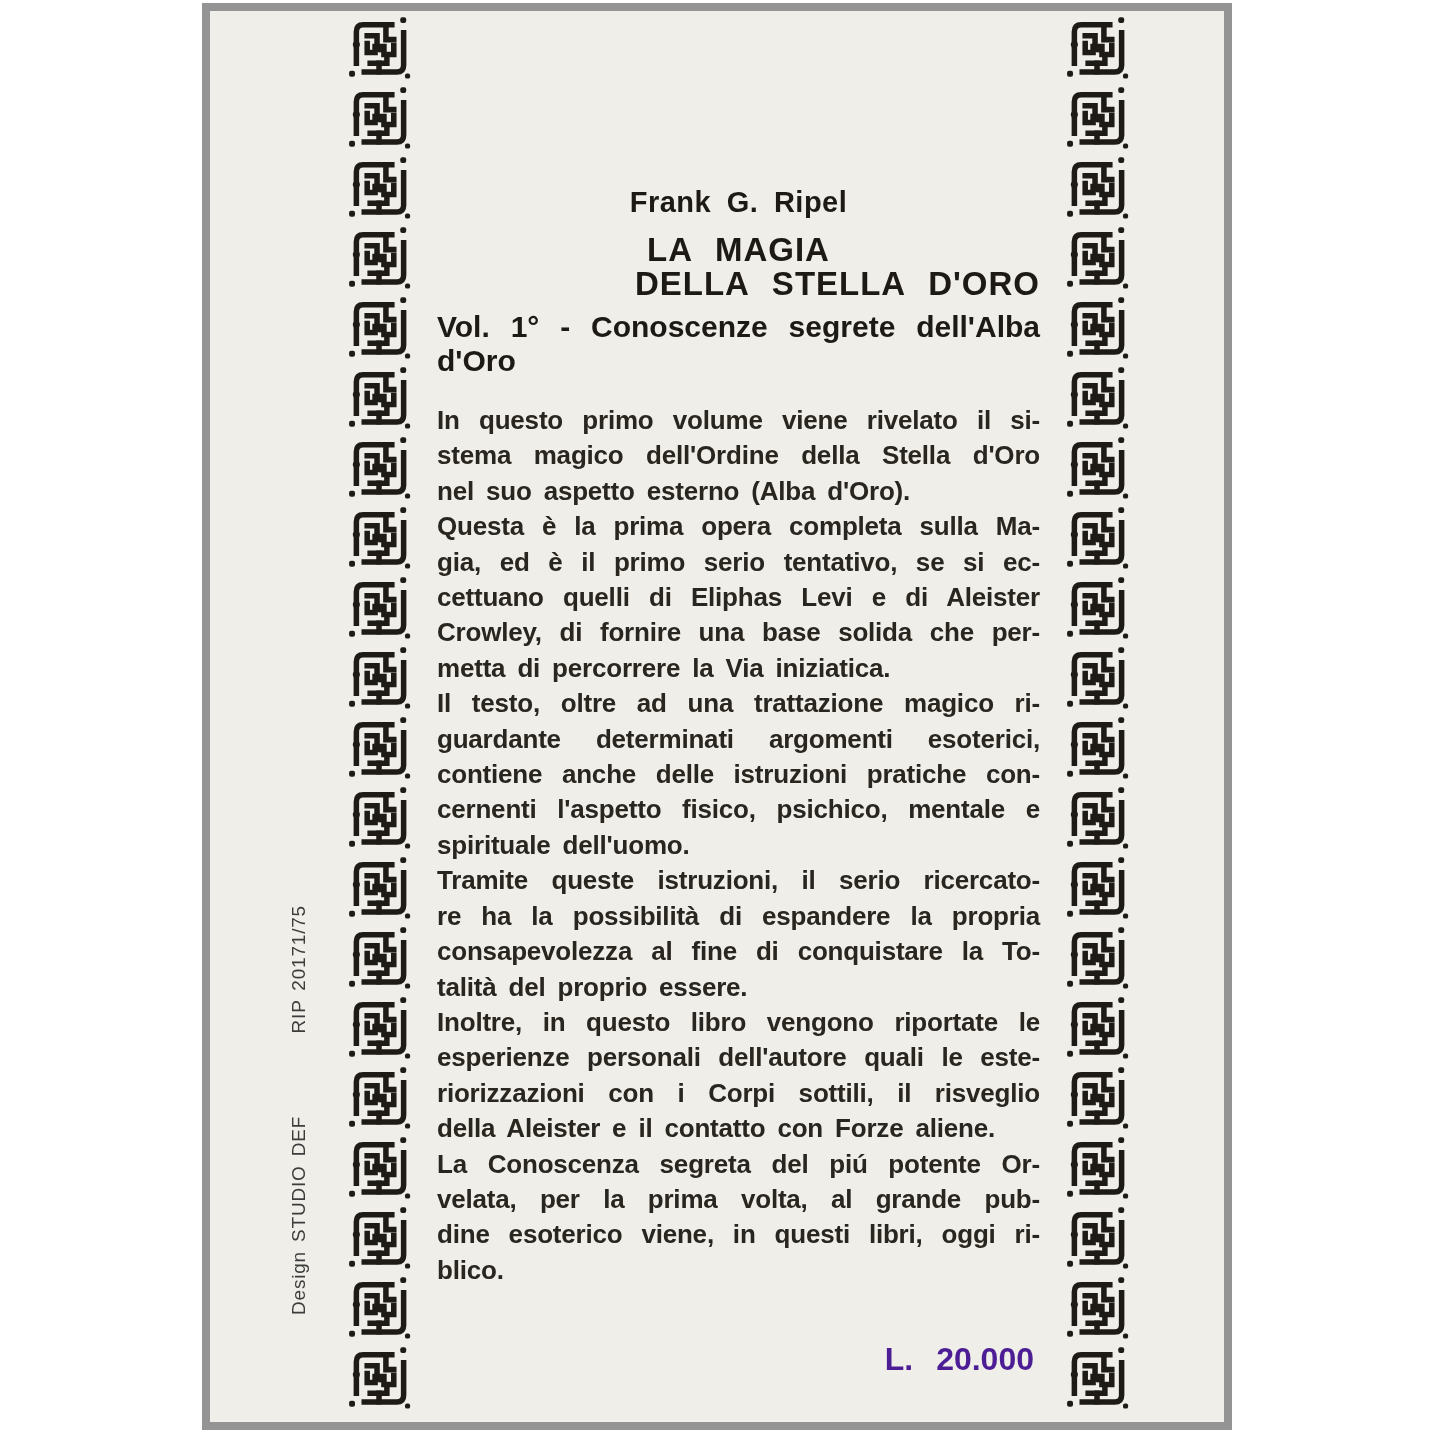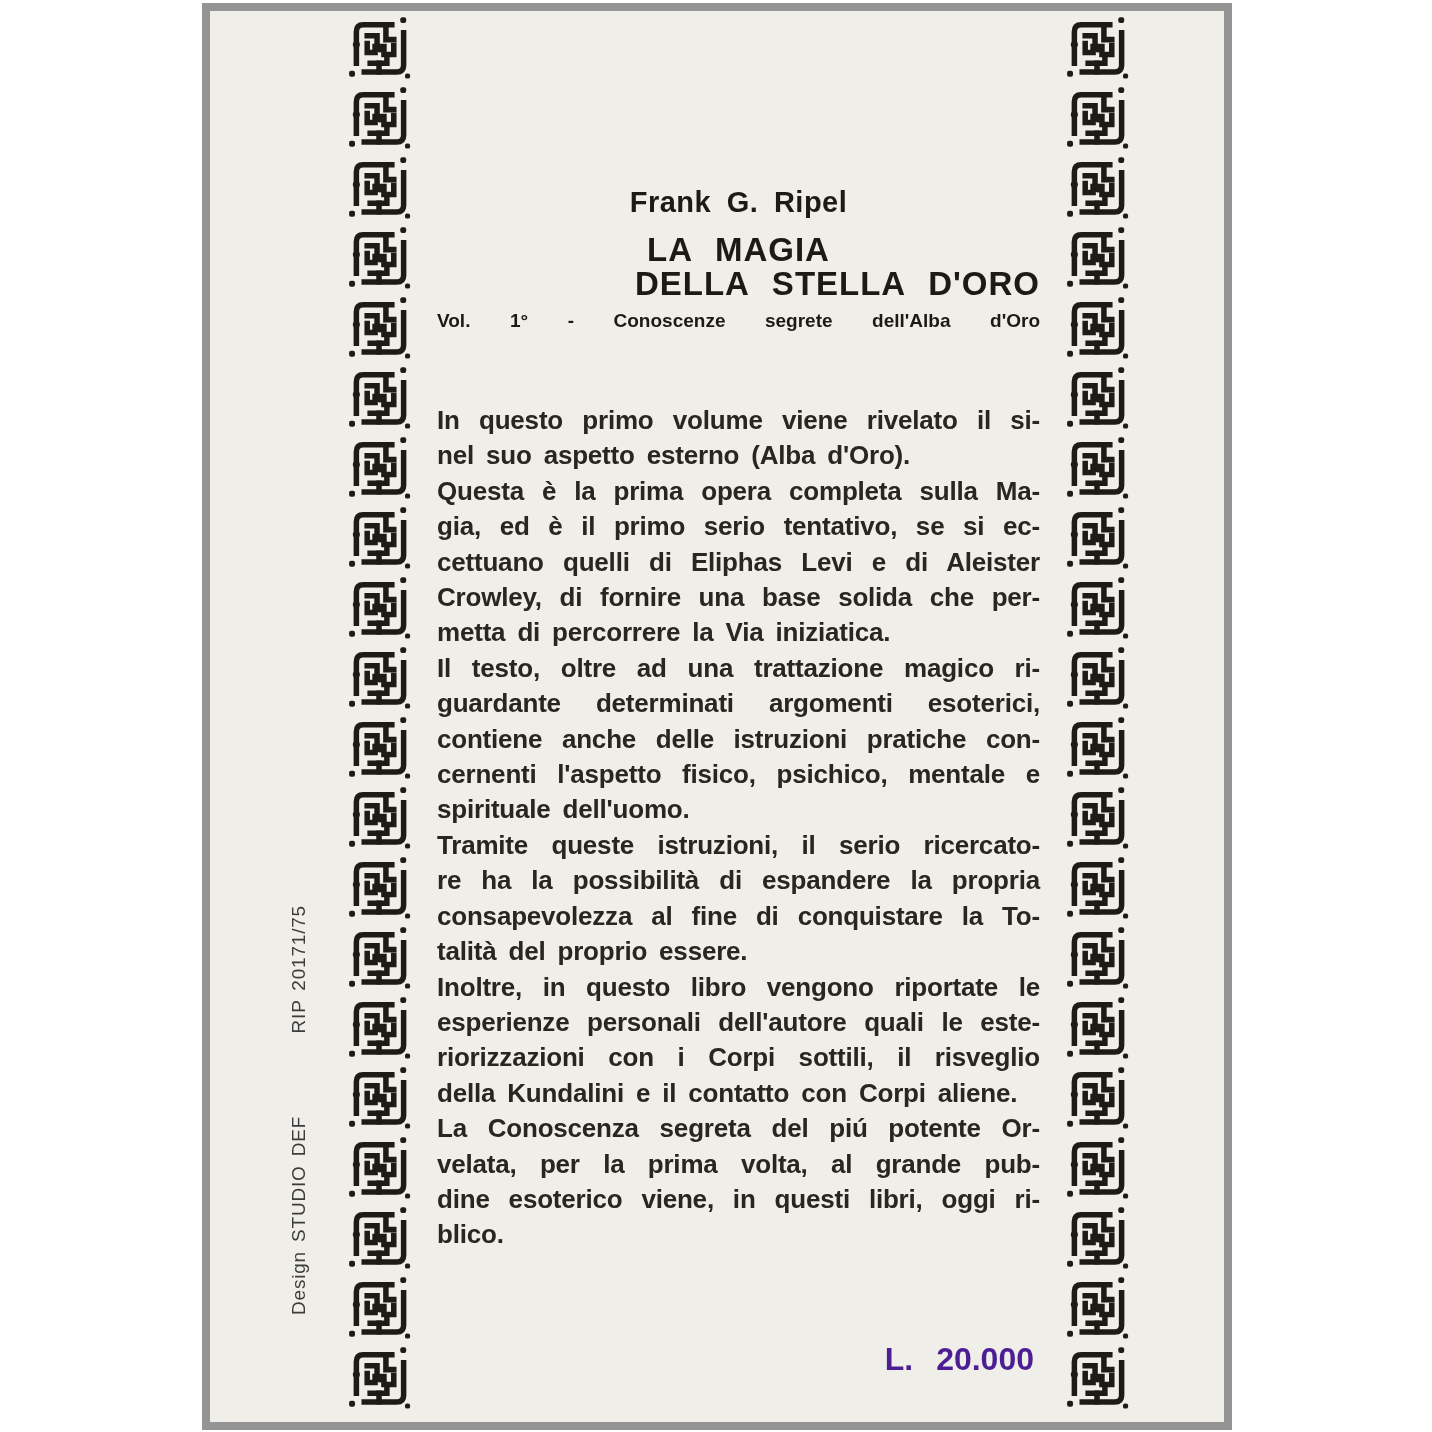--- a/index.html
+++ b/index.html
@@ -29,21 +29,21 @@
   .title1{
     position:absolute;top:200px;width:100%;text-align:center;
     font-weight:bold;font-size:33px;color:#1d1a15;word-spacing:13px;letter-spacing:1px;
   }
   .title2{
     position:absolute;top:234px;width:100%;text-align:right;
     font-weight:bold;font-size:33px;color:#1d1a15;word-spacing:13px;letter-spacing:1px;
   }
   .subtitle{
     position:absolute;top:279px;width:100%;
-    font-weight:bold;font-size:19px;color:#1d1a15;
+    font-weight:bold;font-size:30px;color:#1d1a15;
     text-align:justify;text-align-last:justify;
   }
   .body-text{
     position:absolute;top:372px;width:100%;
     font-size:26px;line-height:35.4px;color:#29251f;letter-spacing:-0.2px;font-weight:bold;
   }
   .body-text .line{text-align:justify;text-align-last:justify;}
   .body-text .line.last{text-align:left;text-align-last:left;word-spacing:5px;}
   .price{
     position:absolute;top:1310px;width:100%;box-sizing:border-box;padding-right:6px;
@@ -222,39 +222,40 @@
       <span>RIP 20171/75</span>
     </div>
 
     <div class="text-col">
       <div class="author">Frank G. Ripel</div>
       <div class="title1">LA MAGIA</div>
       <div class="title2">DELLA STELLA D'ORO</div>
       <div class="subtitle">Vol. 1° - Conoscenze segrete dell'Alba d'Oro</div>
       <div class="body-text">
           <div class="line">In questo primo volume  viene rivelato il si-</div>
+          <div class="line">stema magico dell'Ordine della Stella d'Oro</div>
           <div class="line last">nel suo aspetto esterno (Alba d'Oro).</div>
           <div class="line">Questa è la prima opera completa sulla Ma-</div>
           <div class="line">gia, ed è il primo serio tentativo, se si ec-</div>
           <div class="line">cettuano quelli di Eliphas Levi e di Aleister</div>
           <div class="line">Crowley, di fornire una base solida che per-</div>
           <div class="line last">metta di percorrere la Via iniziatica.</div>
           <div class="line">Il testo, oltre ad una trattazione magico ri-</div>
           <div class="line">guardante determinati argomenti esoterici,</div>
           <div class="line">contiene anche delle istruzioni pratiche con-</div>
           <div class="line">cernenti l'aspetto fisico, psichico, mentale e</div>
           <div class="line last">spirituale dell'uomo.</div>
           <div class="line">Tramite queste istruzioni, il serio ricercato-</div>
           <div class="line">re ha la possibilità di espandere la propria</div>
           <div class="line">consapevolezza al fine di conquistare la To-</div>
           <div class="line last">talità del proprio essere.</div>
           <div class="line">Inoltre, in questo libro vengono riportate le</div>
           <div class="line">esperienze personali dell'autore quali le este-</div>
           <div class="line">riorizzazioni con i Corpi sottili, il risveglio</div>
-          <div class="line last">della Kundalini e il contatto con Corpi aliene.</div>
+          <div class="line last">della Aleister e il contatto con Forze aliene.</div>
           <div class="line">La Conoscenza segreta del piú potente Or-</div>
           <div class="line">velata, per la prima volta, al grande pub-</div>
           <div class="line">dine esoterico viene, in questi libri, oggi ri-</div>
           <div class="line last">blico.</div>
         </div>
       <div class="price">L. 20.000</div>
     </div>
 
   </div>
 </div>

